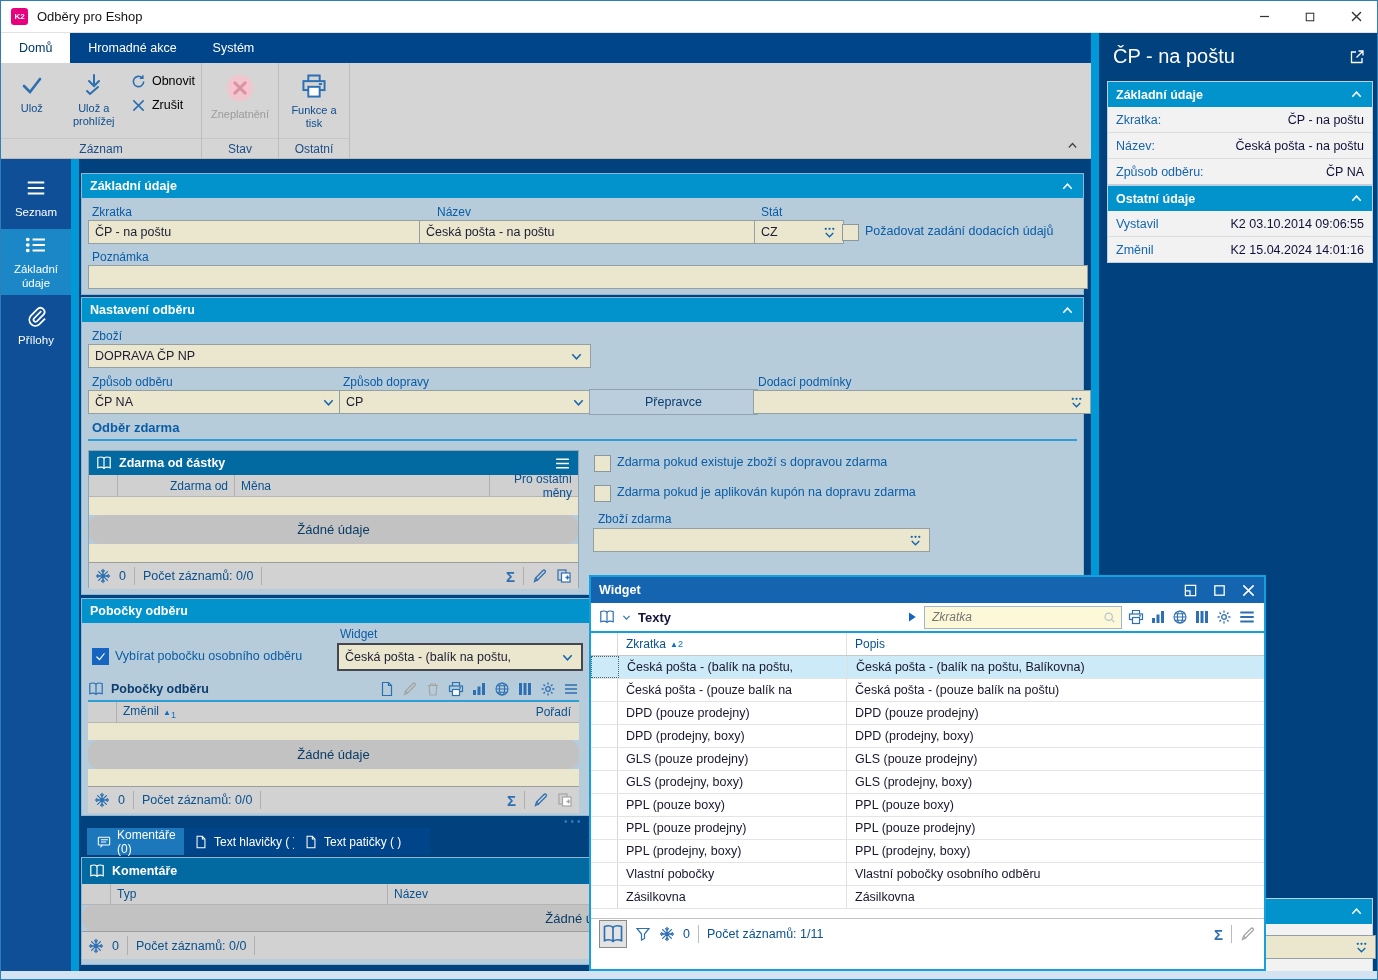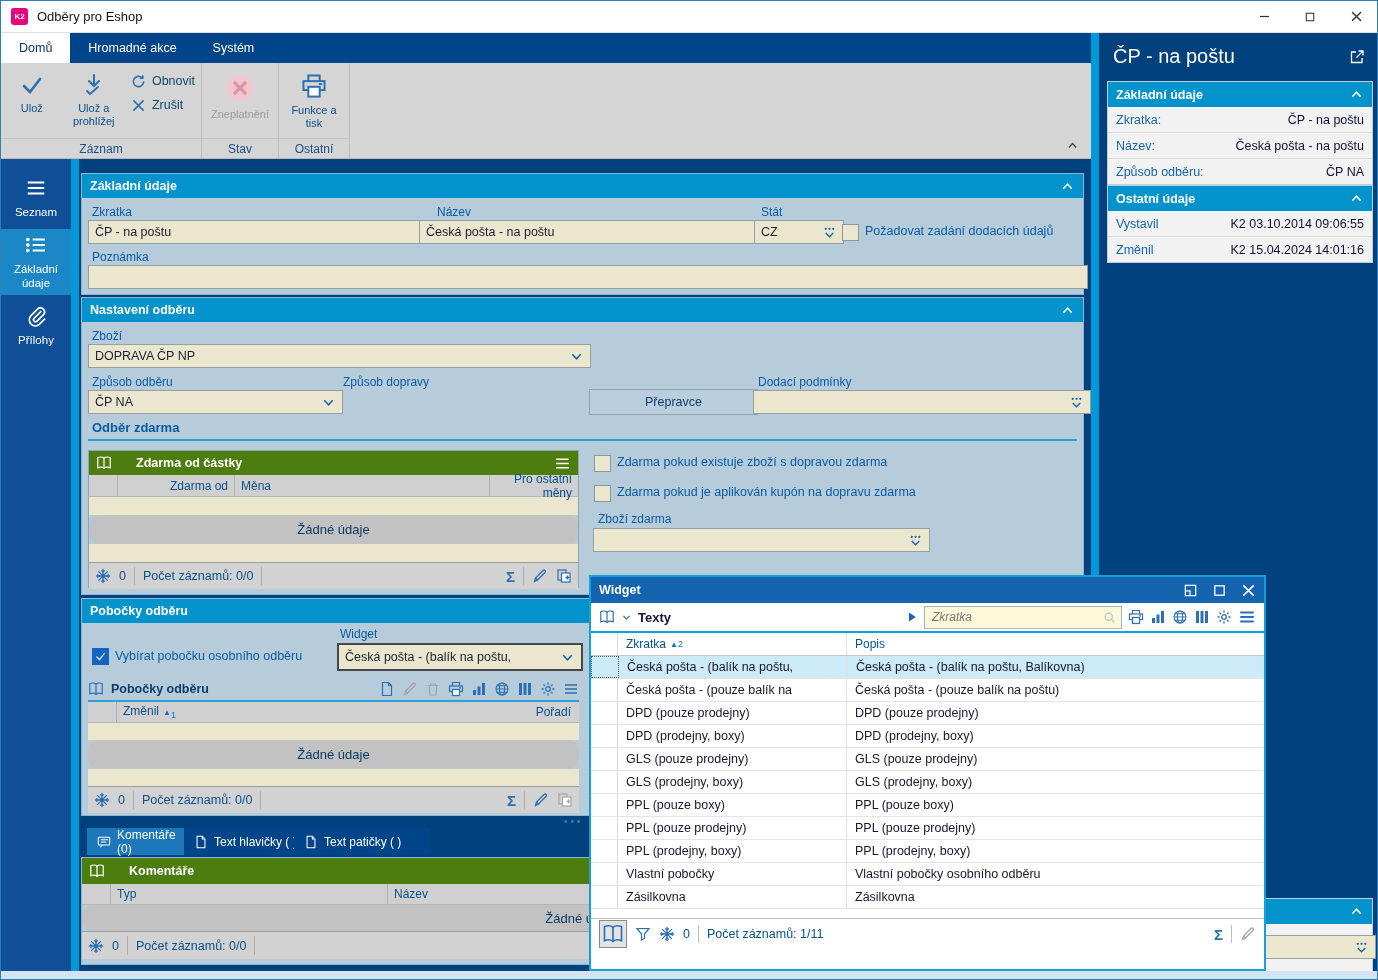--- a/index.html
+++ b/index.html
@@ -21,21 +21,21 @@
   .rtab.active{background:#fff;color:#00386b;}
   
   #ribbon{left:0;top:62px;width:1090px;height:96px;background:#d5d5d5;display:flex;border-bottom:1px solid #b9b9b9;}
   .rgroup{height:96px;display:flex;flex-direction:column;border-right:1px solid #bdbdbd;}
   .rgroup .items{flex:1;display:flex;align-items:stretch;padding:2px 2px 0 2px;}
   .rgroup .glabel{height:20px;border-top:1px solid #c6c6c6;display:flex;align-items:center;justify-content:center;
                   font-size:12px;color:#1c4f86;}
   .bigbtn{display:flex;flex-direction:column;align-items:center;justify-content:flex-start;padding:6px 6px 0 6px;
           color:#0d4d8c;font-size:11px;text-align:center;line-height:1.15;}
   .bigbtn .ic{width:24px;height:24px;color:#2c6fb2;margin:2px 0 5px 0;}
-  .smallbtn{display:flex;align-items:center;gap:6px;color:#0c4a6e;font-size:12.5px;height:24px;padding:0 4px;}
+  .smallbtn{display:flex;align-items:center;gap:6px;color:#000000;font-size:12.5px;height:24px;padding:0 4px;}
   .smallbtn .ic{width:15px;height:15px;color:#2c6fb2;}
   .disabledtxt{color:#9b9b9b !important;}
   
   #sidebar{left:0;top:158px;width:70px;height:822px;background:#0e4f97;}
   .sbitem{width:70px;display:flex;flex-direction:column;align-items:center;justify-content:center;gap:7px;
           color:#fff;font-size:11.5px;text-align:center;line-height:1.2;}
   .sbitem .ic{width:22px;height:22px;color:#fff;}
   .sbitem.active{background:#1b87c6;}
   #accent-left{left:70px;top:158px;width:8px;height:822px;background:#0099d8;}
   
@@ -46,21 +46,21 @@
   .sec-hd .sp{flex:1;}
   .chev{width:15px;height:15px;color:#fff;}
   .flbl{position:absolute;font-size:12px;color:#0b5ca6;}
   .fld{position:absolute;height:22px;background:#eae7ce;border:1px solid #95a0a4;color:#1d1d33;
        font-size:12.5px;display:flex;align-items:center;padding:0 6px;}
   .fld .sp{flex:1;}
   .fld .dd{width:15px;height:15px;color:#1565ae;}
   .cb{position:absolute;width:15px;height:15px;background:#eae7ce;border:1px solid #8b979c;}
   .cb.checked{background:#1565c0;border-color:#1565c0;color:#fff;display:flex;align-items:center;justify-content:center;}
   .cb.checked svg{width:11px;height:11px;}
-  .ghead{height:24px;background:#4d7c0f;color:#fff;font-weight:bold;font-size:12.5px;display:flex;align-items:center;gap:24px;padding:0 7px;}
+  .ghead{height:24px;background:#0369a1;color:#fff;font-weight:bold;font-size:12.5px;display:flex;align-items:center;gap:7px;padding:0 7px;}
   .ghead .ic{width:16px;height:16px;}
   .gcols{background:#d0d0d0;color:#09518f;font-size:12px;display:flex;align-items:center;border-bottom:1px solid #b5b5b5;}
   .gc-div{width:1px;height:100%;background:#b0b0b0;}
   .rowcream{background:#eae7ce;}
   .rownone{background:#c2c2c2;color:#0a3c66;display:flex;align-items:center;justify-content:center;font-size:13px;border-radius:11px;}
   .gfoot{background:#d2d2d2;border-top:1px solid #9d9d9d;display:flex;align-items:center;font-size:12.5px;color:#09518f;padding:0 6px;gap:8px;}
   .gfoot .ic{width:16px;height:16px;color:#2c6fb2;}
   .gfoot .vsep{width:1px;height:70%;background:#aeaeae;}
   .gfoot .sigma{font-size:15px;font-weight:bold;color:#2c6fb2;}
   .toolic{width:16px;height:16px;color:#2c6fb2;}
@@ -315,20 +315,29 @@
       <div class="fld" style="left:6px;top:92px;width:241px">
         <span>ČP NA</span>
           <span class="sp"></span>
         <span class="ic dd">
             <svg viewBox="0 0 16 16" fill="none" stroke="currentColor" stroke-width="1.6">
               <path d="M3.5 5.5L8 10.5l4.5-5"></path>
             </svg>
           </span>
       </div>
       <div class="flbl" style="left:261px;top:77px">Způsob dopravy</div>
+      <div class="fld" style="left:257px;top:92px;width:240px">
+        <span>CP</span>
+          <span class="sp"></span>
+        <span class="ic dd">
+            <svg viewBox="0 0 16 16" fill="none" stroke="currentColor" stroke-width="1.6">
+              <path d="M3.5 5.5L8 10.5l4.5-5"></path>
+            </svg>
+          </span>
+      </div>
       <div class="fld" style="left:507px;top:91px;width:155px;height:24px;background:#bacedd;border:1px solid #8fa3b0;justify-content:center;color:#0d3d6e">
           <span>Přepravce</span>
         </div>
       <div class="flbl" style="left:676px;top:77px">Dodací podmínky</div>
       <div class="fld" style="left:671px;top:92px;width:324px">
         <span class="sp"></span>
           <span class="ic dd">
             <svg viewBox="0 0 16 16">
               <circle cx="4" cy="4" r="1.2" fill="currentColor"></circle>
               <circle cx="8" cy="4" r="1.2" fill="currentColor"></circle>

